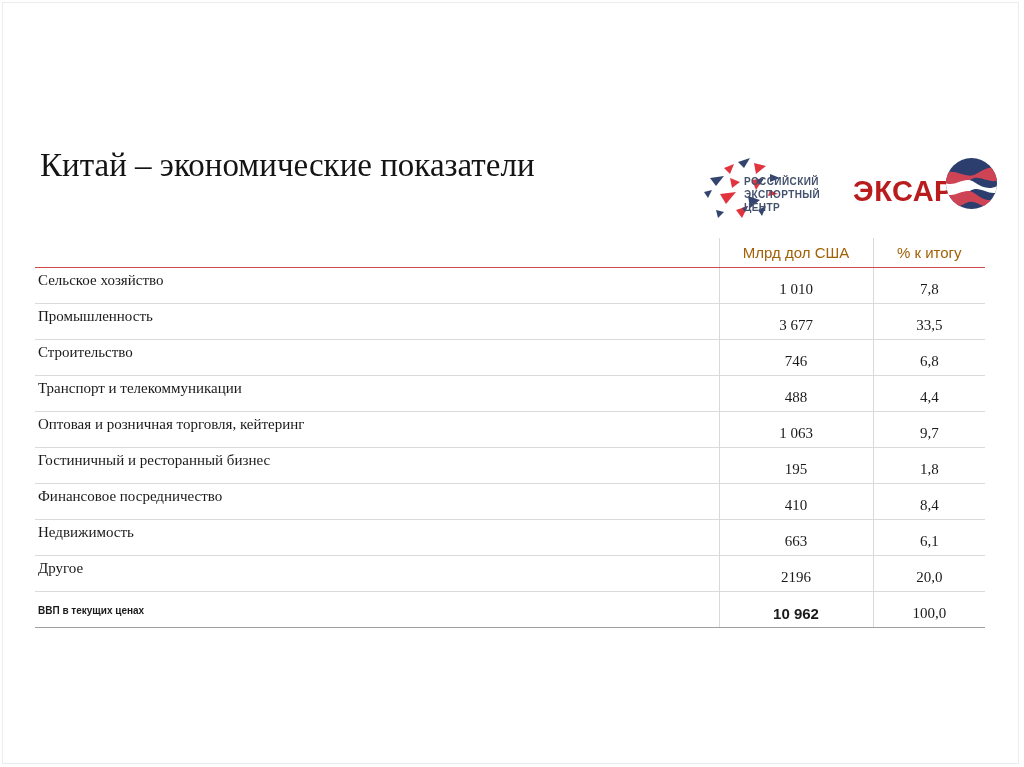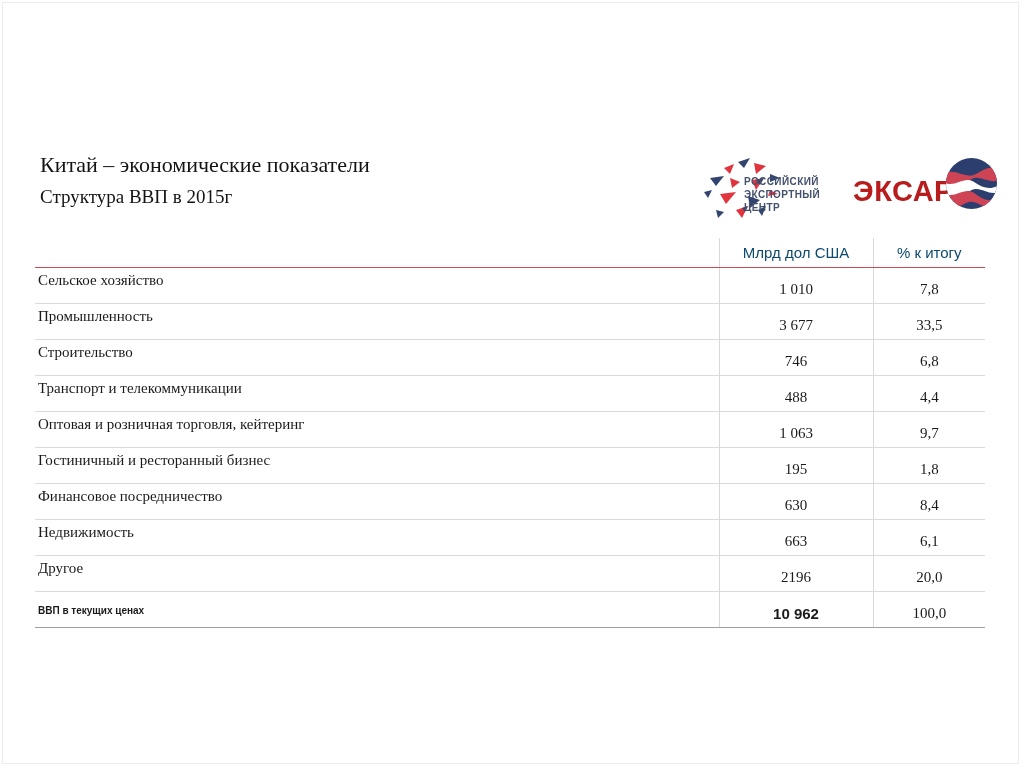--- a/index.html
+++ b/index.html
@@ -22,21 +22,21 @@
     border: 1px solid #ececec;
     pointer-events: none;
   }
   .title-block {
     position: absolute;
     left: 40px; top: 150px;
     color: #141414;
     font-family: "Liberation Serif", serif;
   }
   .title-line1 {
-    font-size: 22px;
+    font-size: 33px;
     line-height: 30px;
     font-weight: normal;
   }
   .title-line2 {
     font-size: 19px;
     line-height: 24px;
     margin-top: 5px;
     font-weight: normal;
   }
   
@@ -66,21 +66,21 @@
     left: 35px; top: 238px;
     width: 950px;
     border-collapse: collapse;
     table-layout: fixed;
   }
   .gdp-table th {
     height: 29px;
     font-family: "Liberation Sans", sans-serif;
     font-size: 15px;
     font-weight: normal;
-    color: #0c4a6e;
+    color: #a16207;
     text-align: center;
     vertical-align: middle;
     border-bottom: 1px solid #cf4a4f;
     padding: 0;
   }
   .gdp-table td {
     height: 30px;
     border-bottom: 1px solid #dadada;
     padding: 0;
   }
@@ -115,21 +115,20 @@
   }
 </style>
 </head>
 <body>
 
 <div class="page">
   <div class="frame"></div>
 
   <div class="title-block">
     <div class="title-line1">Китай – экономические показатели</div>
-    <div class="title-line2">Структура ВВП в 2015г</div>
   </div>
 
   <svg class="rec-logo" viewBox="0 0 88 70" xmlns="http://www.w3.org/2000/svg">
     <polygon points="38,7 50,3 44,13" fill="#33456e"></polygon>
     <polygon points="54,8 66,11 56,19" fill="#e0353f"></polygon>
     <polygon points="24,13 34,9 30,19" fill="#e0353f"></polygon>
     <polygon points="70,19 80,23 70,27" fill="#33456e"></polygon>
     <polygon points="10,23 24,21 16,31" fill="#33456e"></polygon>
     <polygon points="30,23 40,27 32,33" fill="#e0353f"></polygon>
     <polygon points="52,25 64,23 56,35" fill="#e0353f"></polygon>
@@ -203,21 +202,21 @@
         <td class="usd vline">1 063</td>
         <td class="pct vline">9,7</td>
       </tr>
       <tr>
         <td class="label">Гостиничный и ресторанный бизнес</td>
         <td class="usd vline">195</td>
         <td class="pct vline">1,8</td>
       </tr>
       <tr>
         <td class="label">Финансовое посредничество</td>
-        <td class="usd vline">630</td>
+        <td class="usd vline">410</td>
         <td class="pct vline">8,4</td>
       </tr>
       <tr>
         <td class="label">Недвижимость</td>
         <td class="usd vline">663</td>
         <td class="pct vline">6,1</td>
       </tr>
       <tr>
         <td class="label">Другое</td>
         <td class="usd vline">2196</td>

